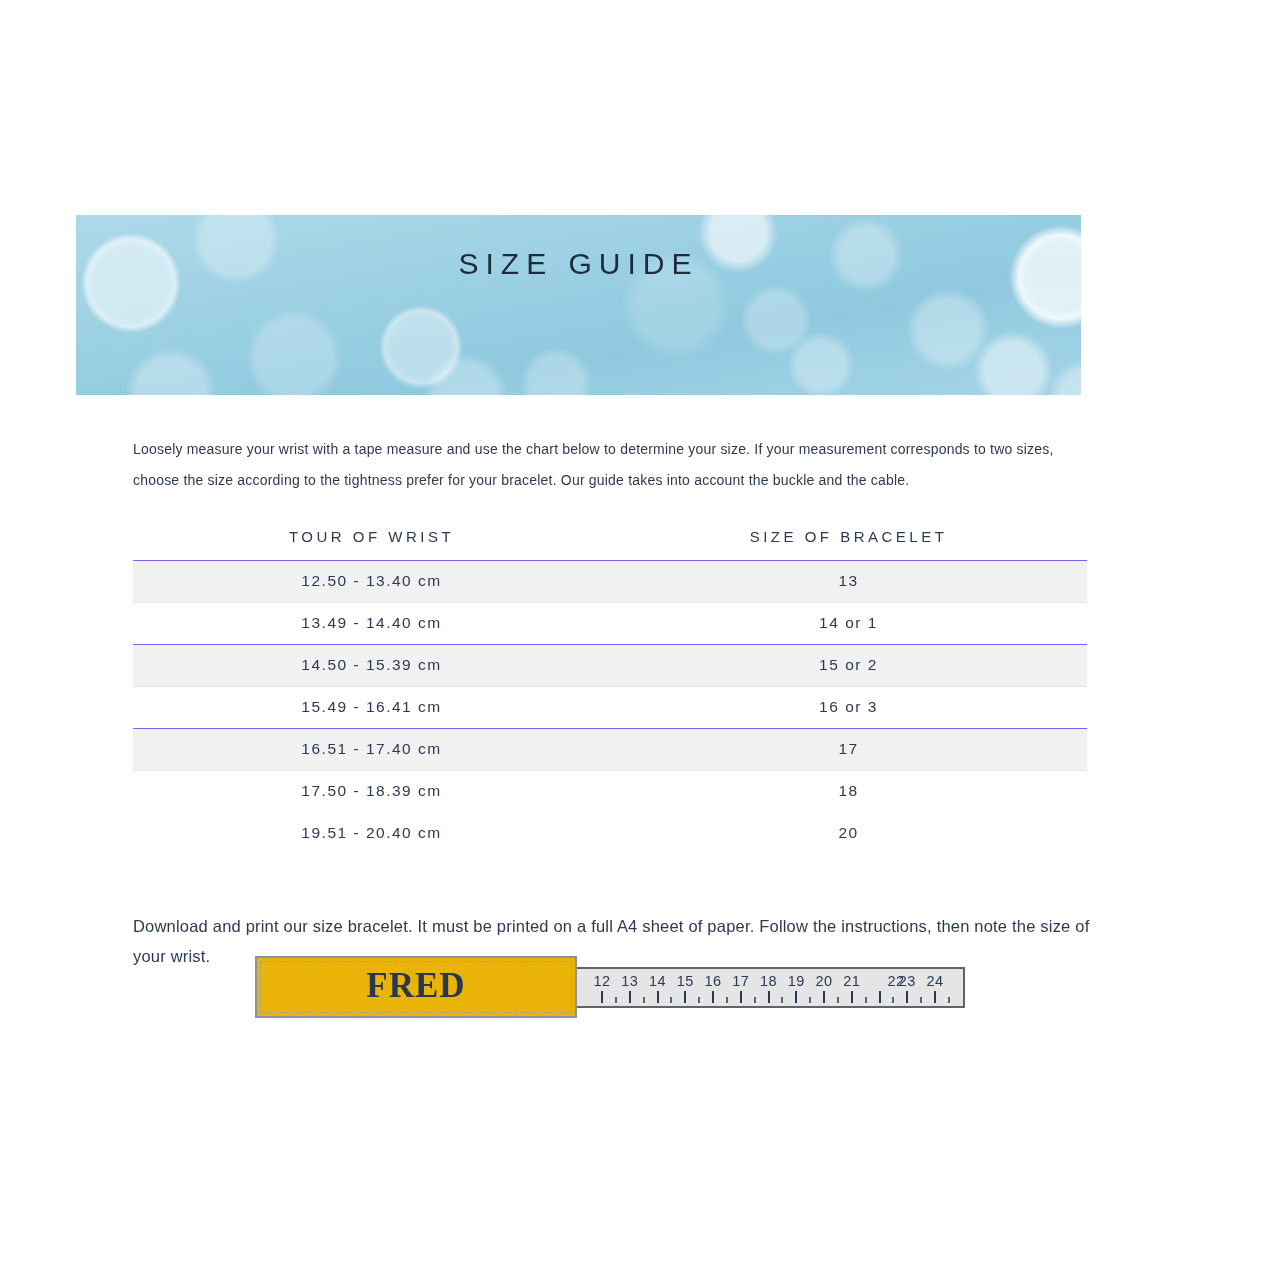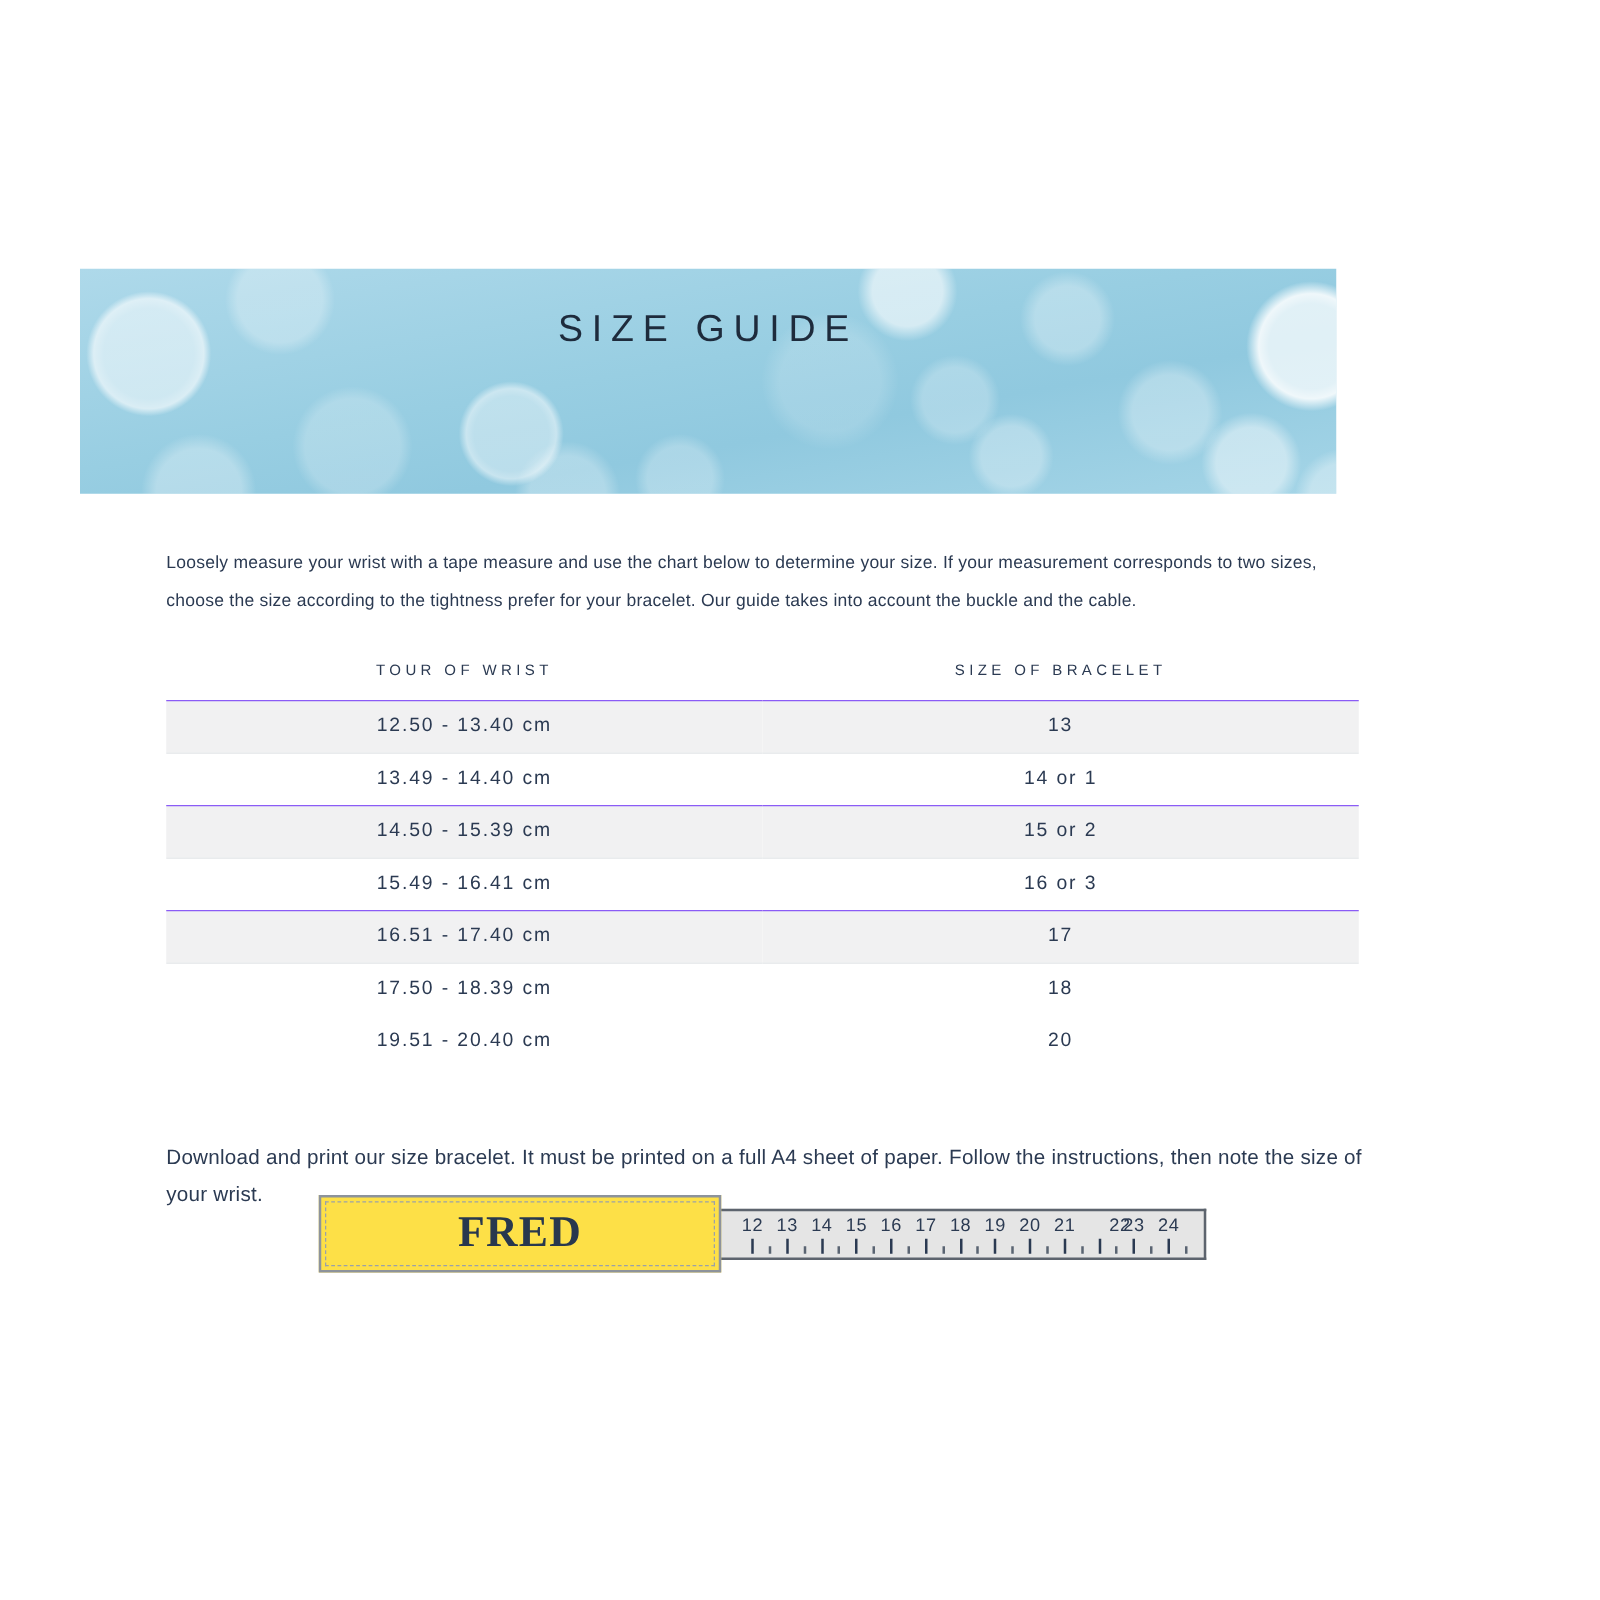--- a/index.html
+++ b/index.html
@@ -6,21 +6,21 @@
   body {
     width: 1280px; height: 1280px;
     position: relative;
     background: #ffffff;
     font-family: "Liberation Sans", sans-serif;
     overflow: hidden;
   }
 
   
   .banner {
-    position: absolute; left: 64px; top: 215px;
+    position: absolute; left: 76px; top: 215px;
     width: 1005px; height: 180px;
     overflow: hidden;
     background:
       radial-gradient(circle at 55px 68px,  rgba(255,255,255,0.50) 0 36px, rgba(255,255,255,0.62) 44px, rgba(255,255,255,0) 50px),
       radial-gradient(circle at 160px 25px, rgba(255,255,255,0.28) 0 34px, rgba(255,255,255,0) 44px),
       radial-gradient(circle at 218px 142px,rgba(255,255,255,0.22) 0 38px, rgba(255,255,255,0) 48px),
       radial-gradient(circle at 345px 132px,rgba(255,255,255,0.38) 0 30px, rgba(255,255,255,0.5) 36px, rgba(255,255,255,0) 42px),
       radial-gradient(circle at 480px 168px,rgba(255,255,255,0.25) 0 26px, rgba(255,255,255,0) 36px),
       radial-gradient(circle at 600px 90px, rgba(255,255,255,0.16) 0 40px, rgba(255,255,255,0) 55px),
       radial-gradient(circle at 662px 18px, rgba(255,255,255,0.60) 0 28px, rgba(255,255,255,0) 40px),
@@ -57,21 +57,21 @@
 
   
   .size-table {
     position: absolute; left: 133px; top: 513px;
     width: 954px;
     border-collapse: collapse;
     table-layout: fixed;
   }
   .size-table th {
     height: 47px;
-    font-size: 12px; font-weight: 400;
+    font-size: 15px; font-weight: 400;
     letter-spacing: 3.5px;
     color: #2b3a52;
     text-align: center; vertical-align: middle;
     box-sizing: border-box;
   }
   .size-table td {
     height: 42px;
     font-size: 15.5px;
     letter-spacing: 1.5px;
     color: #2b3a52;
@@ -102,21 +102,21 @@
     box-sizing: border-box;
     background: #e5e5e5;
     border: 2px solid #5d646e;
     border-left: none;
     z-index: 1;
   }
   .ruler .fred-box {
     position: absolute; left: 0; top: 0;
     width: 322px; height: 62px;
     box-sizing: border-box;
-    background: #fde047;
+    background: #eab308;
     border: 2px solid #8d939b;
     z-index: 2;
   }
   .ruler .fred-box::before {
     content: "";
     position: absolute; left: 3px; top: 3px; right: 3px; bottom: 3px;
     border: 1px dashed #9aa1a9;
   }
   .ruler .fred-logo {
     position: absolute; left: 0; top: 0; right: 0; bottom: 0;

